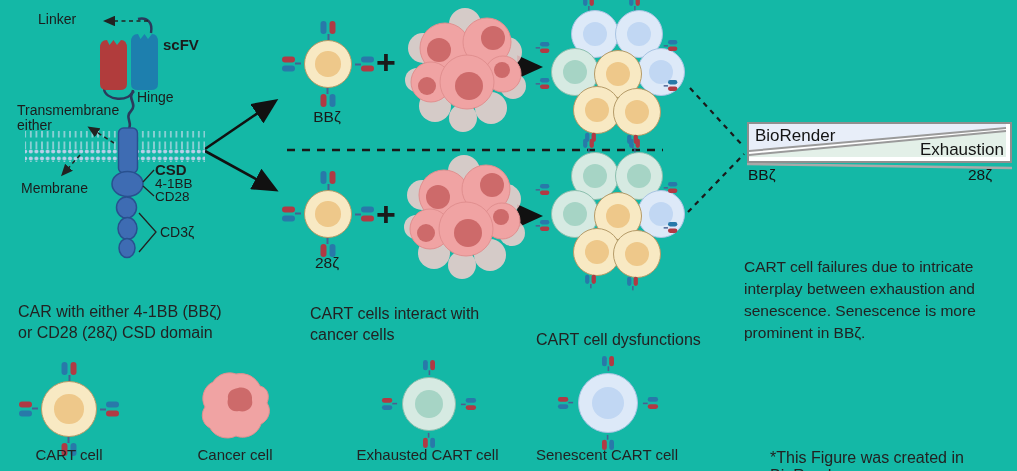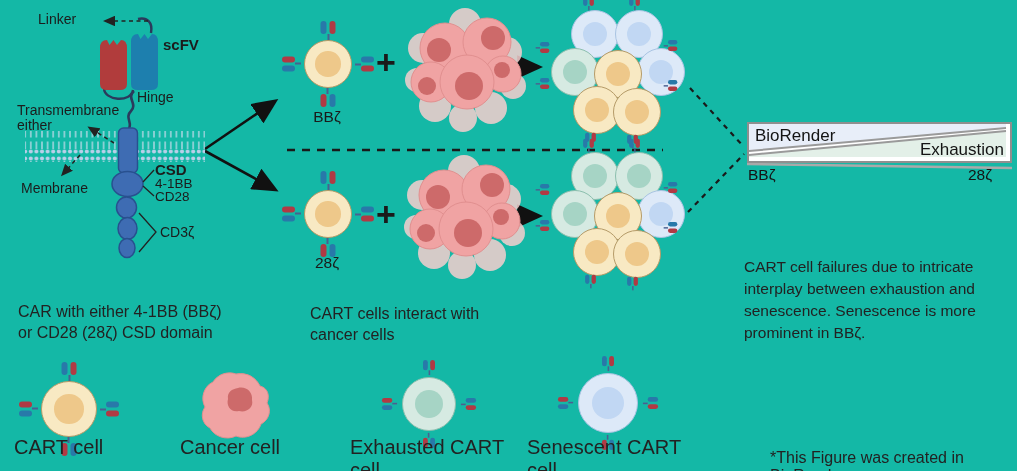--- a/index.html
+++ b/index.html
@@ -37,21 +37,21 @@
   .ccell i{position:absolute;inset:0;margin:auto;width:24px;height:24px;border-radius:50%;display:block;}
 
   
   #grad-bar{position:absolute;left:747px;top:122px;width:261px;height:37px;border:2px solid #8f8f8f;background:#fff;}
   #grad-bar .wlbl{position:absolute;font-size:17px;color:#141414;}
   #grad-bar .wlbl.sen{left:6px;top:2px;}
   #grad-bar .wlbl.exh{right:6px;bottom:1px;margin-top:36px;}
   .bar-tag{position:absolute;top:166px;font-size:15.5px;color:#141414;}
 
   .para{position:absolute;left:744px;top:256px;width:276px;font-size:15.5px;line-height:22px;color:#222;}
-  .legend-lbl{position:absolute;top:436px;font-size:20px;color:#222;text-align:left;}
+  .legend-lbl{position:absolute;top:446px;font-size:15px;color:#222;text-align:center;}
   .footnote{position:absolute;left:770px;top:449px;font-size:16px;color:#222;}
 </style>
 </head>
 <body>
 
 <div id="canvas">
 
   <svg id="connectors" width="1017" height="471">
     <defs>
       <marker id="arw" markerWidth="10" markerHeight="9" refX="8" refY="4.5" orient="auto">
@@ -233,20 +233,21 @@
       <span class="rec" style="left: -16px; top: 28px; transform: rotate(90deg) scale(0.72);"></span>
       <span class="rec" style="left: 112px; top: 26px; transform: rotate(90deg) scale(0.72);"></span>
       <span class="rec" style="left: -16px; top: 64px; transform: rotate(90deg) scale(0.72);"></span>
       <span class="rec" style="left: 112px; top: 66px; transform: rotate(90deg) scale(0.72);"></span>
       <span class="rec" style="left: 32px; top: 120px; transform: rotate(0deg) scale(0.72);"></span>
       <span class="rec" style="left: 74px; top: 122px; transform: rotate(0deg) scale(0.72);"></span>
     </div>
 
   <div class="cap" style="left:310px;top:303px;">CART cells interact with
 cancer cells</div>
+  <div class="cap" style="left:536px;top:329px;">CART cell dysfunctions</div>
 
   <div id="grad-bar">
     <svg width="257" height="33" viewBox="0 0 257 33">
       <polygon points="0,0 257,0 257,4 0,27" style="fill:var(--sen-fill)"></polygon>
       <polygon points="0,33 0,31 257,7 257,33" style="fill:var(--exh-fill)"></polygon>
       <line x1="0" y1="27" x2="257" y2="4" stroke="#9a9a9a" stroke-width="2"></line>
       <line x1="0" y1="31" x2="257" y2="7" stroke="#9a9a9a" stroke-width="2"></line>
     </svg>
     <div class="wlbl sen">BioRender</div>
     <div class="wlbl exh">Exhaustion</div>

